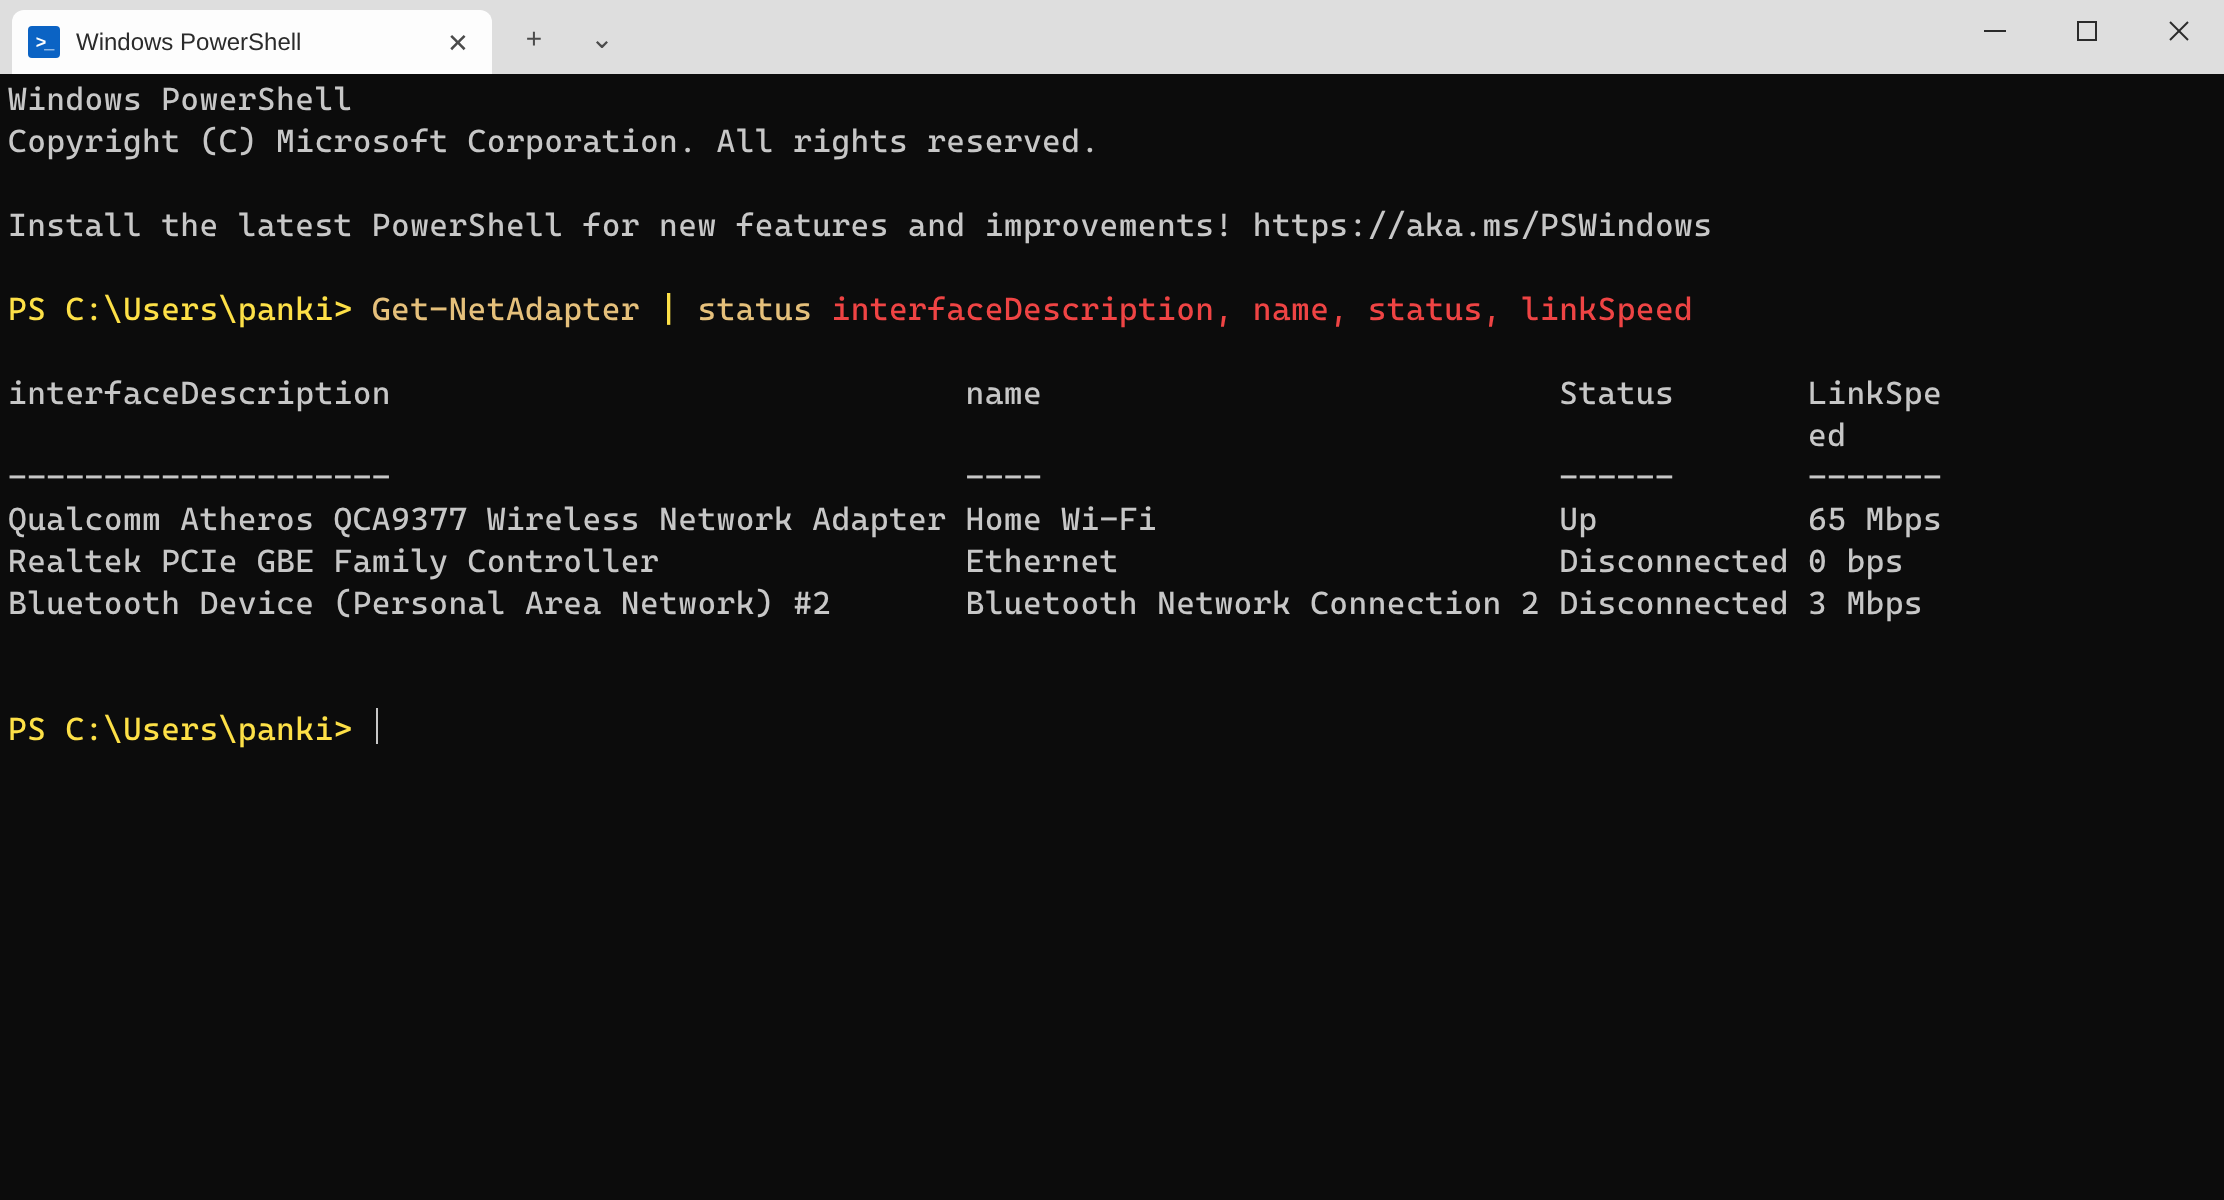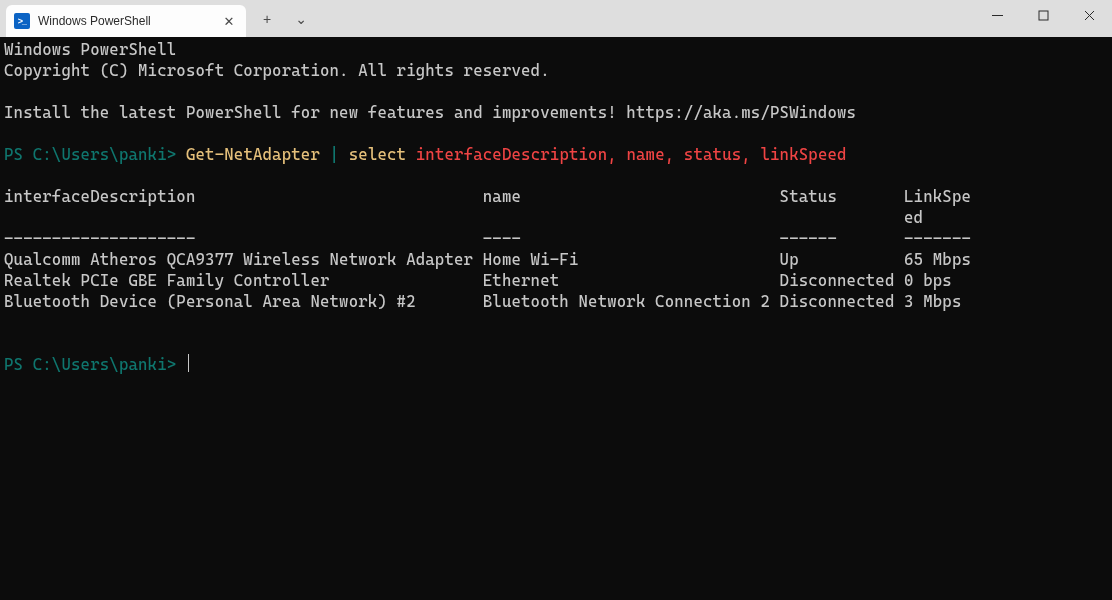--- a/index.html
+++ b/index.html
@@ -103,21 +103,21 @@
       height: calc(600px - 37px);
       font-family: "Cascadia Mono", Consolas, "Courier New", monospace;
       font-size: 16px;
       line-height: 21px;
       padding: 2px 4px;
       white-space: pre;
       overflow: hidden;
       letter-spacing: 0.2px;
     }
     .hl-yellow { color: #e5c07b; margin-top: 40px; }
-    .hl-white { color: #0f766e; text-align: center; }
+    .hl-white { color: #fde047; text-align: center; }
     .hl-gray  { color: #ef4444; }
     .cursor {
       display: inline-block;
       width: 1px;
       height: 18px;
       background: #c7c7c7;
       vertical-align: -2px;
       margin-left: 2px;
     }
   </style>
@@ -152,21 +152,21 @@
         </svg>
     </div>
   </div>
 </div>
 
 <div class="terminal" id="term">Windows PowerShell
 Copyright (C) Microsoft Corporation. All rights reserved.
 
 Install the latest PowerShell for new features and improvements! https://aka.ms/PSWindows
 
-<span class="hl-white">PS C:\Users\panki&gt; </span><span class="hl-yellow">Get-NetAdapter</span><span class="hl-white"> | </span><span class="hl-yellow">select</span><span class="hl-gray"> interfaceDescription, name, status, linkSpeed</span>
+<span class="hl-white">PS C:\Users\panki&gt; </span><span class="hl-yellow">Get-NetAdapter</span><span class="hl-white"> | </span><span class="hl-yellow">status</span><span class="hl-gray"> interfaceDescription, name, status, linkSpeed</span>
 
 interfaceDescription                              name                           Status       LinkSpe
                                                                                               ed
 --------------------                              ----                           ------       -------
 Qualcomm Atheros QCA9377 Wireless Network Adapter Home Wi-Fi                     Up           65 Mbps
 Realtek PCIe GBE Family Controller                Ethernet                       Disconnected 0 bps
 Bluetooth Device (Personal Area Network) #2       Bluetooth Network Connection 2 Disconnected 3 Mbps
 
 
 <span class="hl-white">PS C:\Users\panki&gt; </span><span class="cursor"></span></div>

